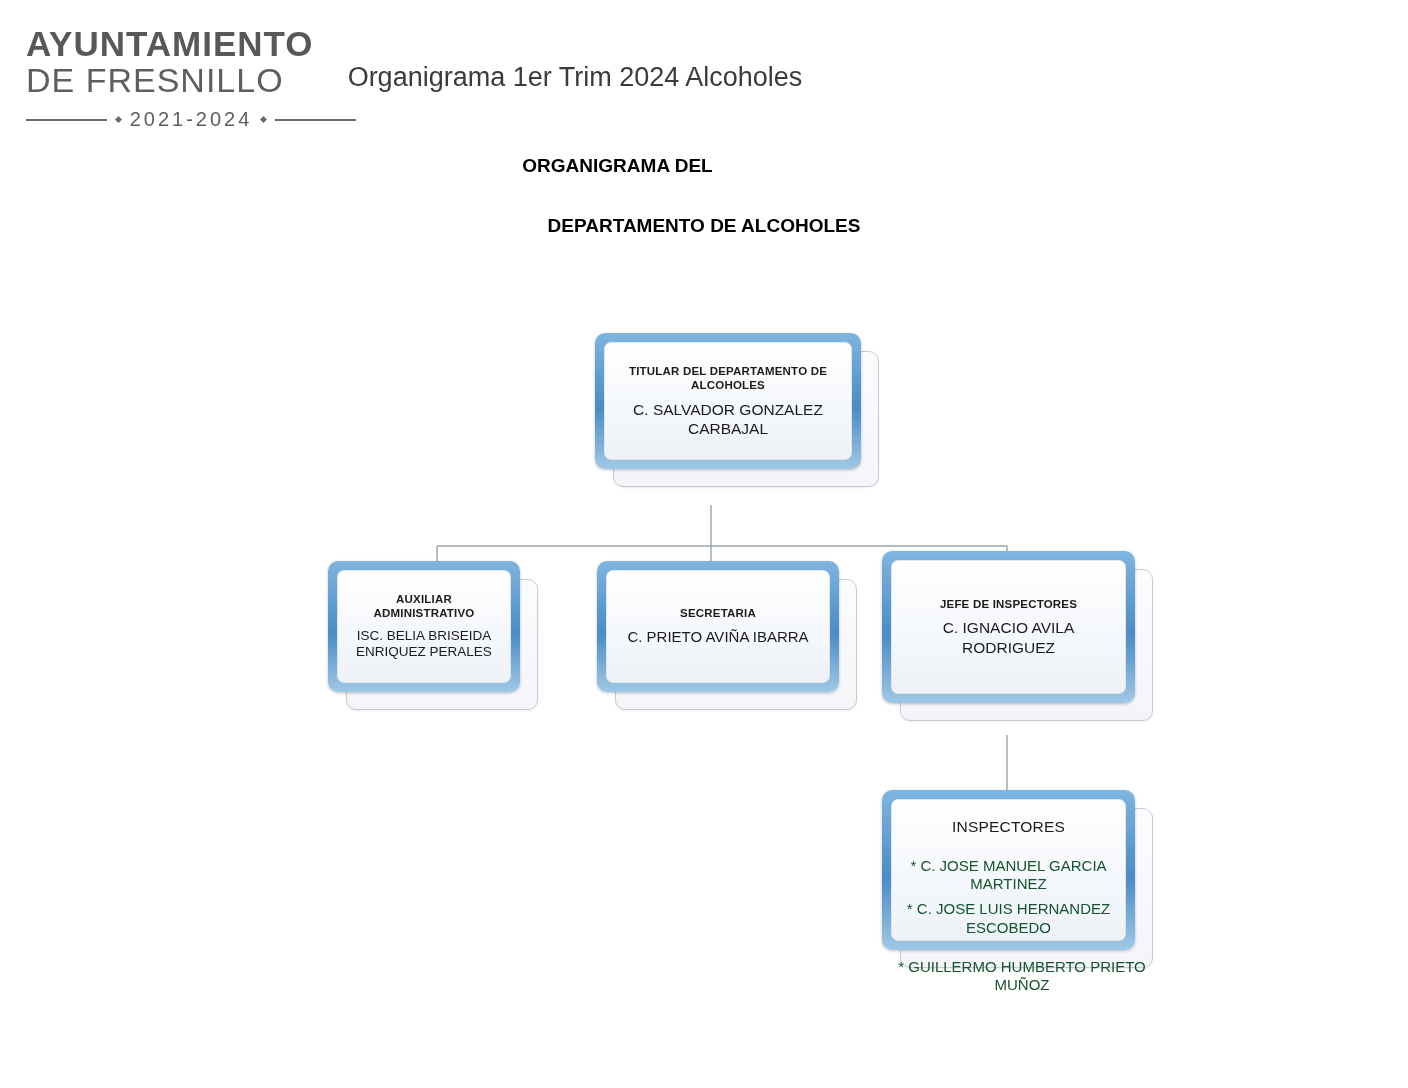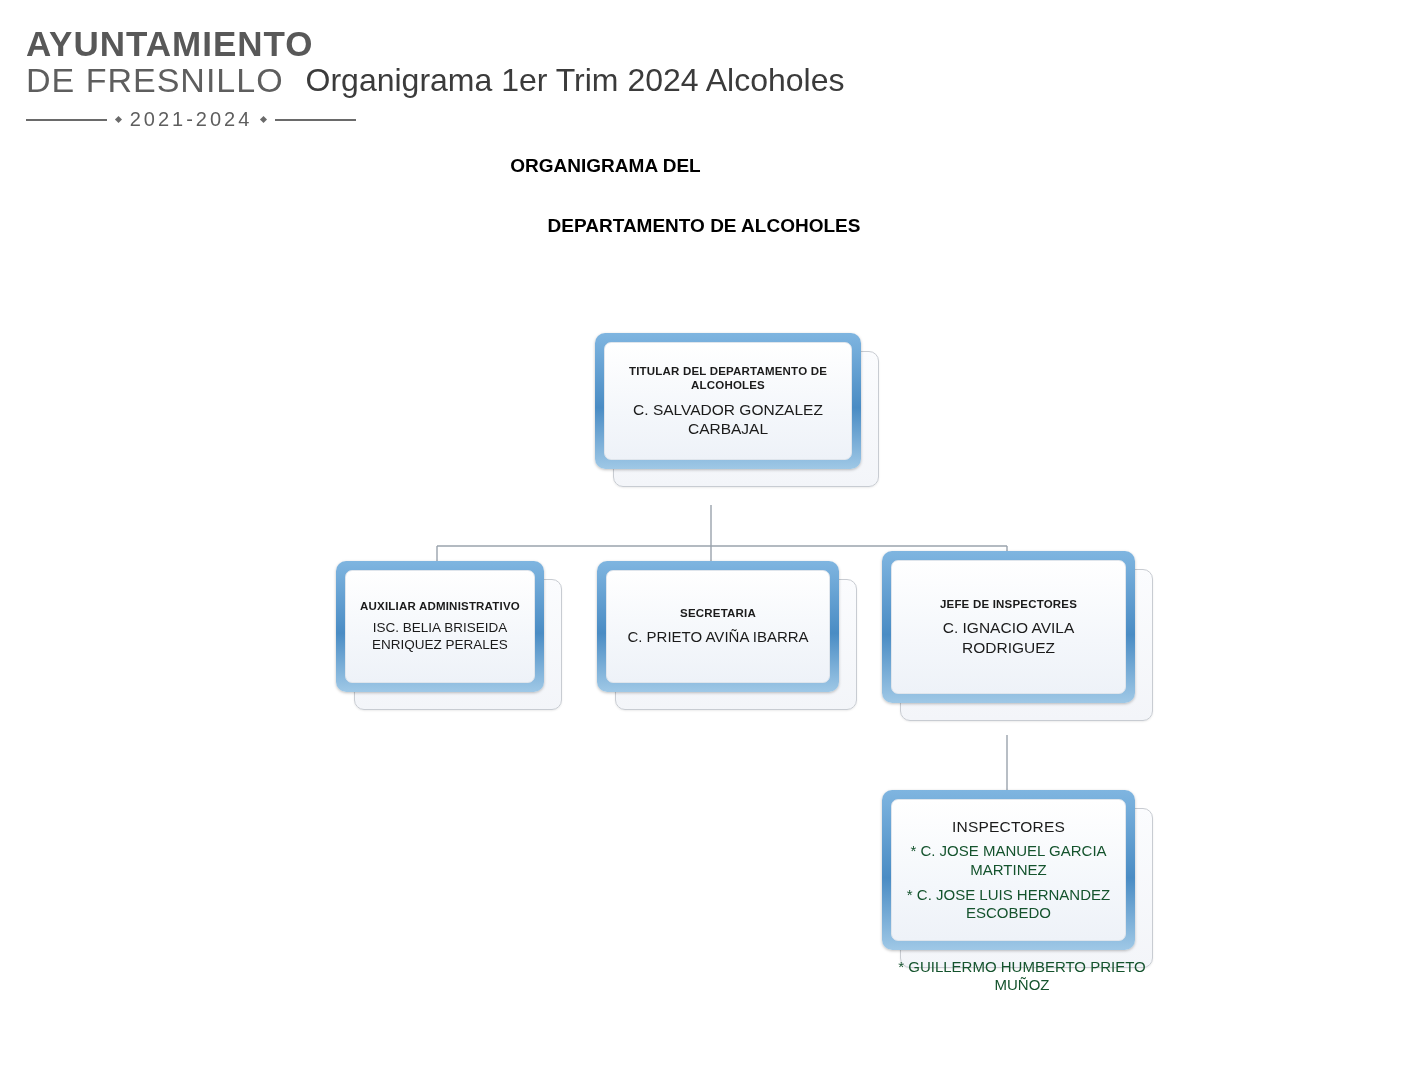--- a/index.html
+++ b/index.html
@@ -64,27 +64,27 @@
     white-space: nowrap;
   }
 
   
   .doc-title {
     position: absolute;
     top: 62px;
     left: 0;
     width: 1150px;
     text-align: center;
-    font-size: 32px;
+    font-size: 27px;
     color: #3b3b3b;
   }
   .heading-1 {
     position: absolute;
     top: 155px;
-    left: 0;
+    left: 12px;
     width: 1211px;
     text-align: center;
     font-size: 19px;
     font-weight: bold;
   }
   .heading-2 {
     position: absolute;
     top: 215px;
     left: 0;
     width: 1408px;
@@ -172,33 +172,33 @@
     color: #1b1b1b;
     margin-top: 7px;
   }
 
   
   #node-root { left: 595px; top: 333px; width: 266px; height: 136px; }
   #node-root .role { font-size: 11.5px; }
   #node-root .person { font-size: 15.5px; }
 
   
-  #node-aux { left: 336px; top: 561px; width: 208px; height: 131px; }
+  #node-aux { left: 328px; top: 561px; width: 192px; height: 131px; }
   #node-sec { left: 597px; top: 561px; width: 242px; height: 131px; }
   #node-jefe { left: 882px; top: 551px; width: 253px; height: 152px; }
 
   #node-aux .role, #node-sec .role, #node-jefe .role { font-size: 11.5px; }
   #node-aux .person { font-size: 13.5px; }
   #node-sec .person { font-size: 15px; }
   #node-jefe .person { font-size: 15.5px; }
 
   
   #node-insp { left: 882px; top: 790px; width: 253px; height: 160px; }
   #node-insp .content {
-    justify-content: flex-start;
+    justify-content: space-between;
     padding-top: 18px;
   }
   #node-insp .role { font-size: 15.5px; font-weight: normal; }
   #node-insp .insp-list {
     margin-top: 6px;
     display: flex;
     flex-direction: column;
     gap: 7px;
   }
   #node-insp .insp-item {

